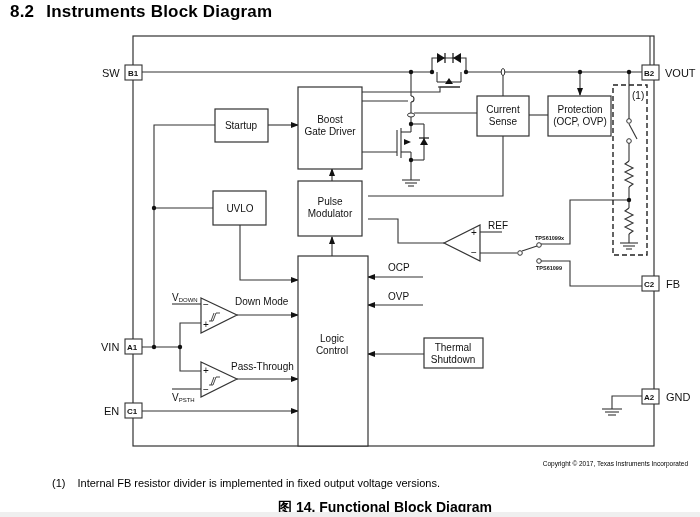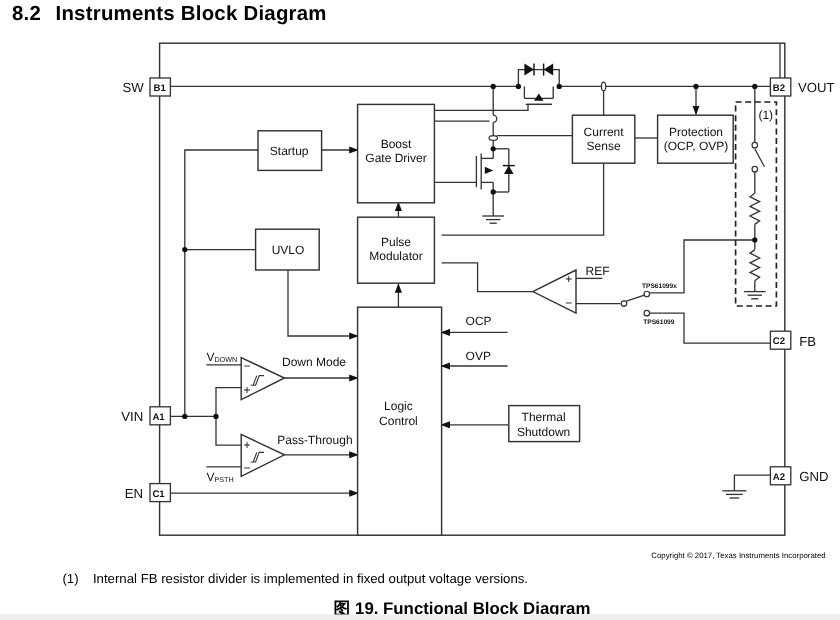--- a/index.html
+++ b/index.html
@@ -262,14 +262,14 @@
   <text class="t" x="235" y="305">Down Mode</text>
   <text class="t" x="231" y="370">Pass-Through</text>
   <text class="t" x="388" y="271">OCP</text>
   <text class="t" x="388" y="300">OVP</text>
 </svg>
 
 <div class="copyright">Copyright © 2017, Texas Instruments Incorporated</div>
 <div class="footnote">
   <span class="mk">(1)</span><span>Internal FB resistor divider is implemented in fixed output voltage versions.</span>
 </div>
-<div class="fig-caption">图 19.  Functional Block Diagram</div>
+<div class="fig-caption">图 14.  Functional Block Diagram</div>
 <div class="bottom-strip"></div>
 
 </body></html>

